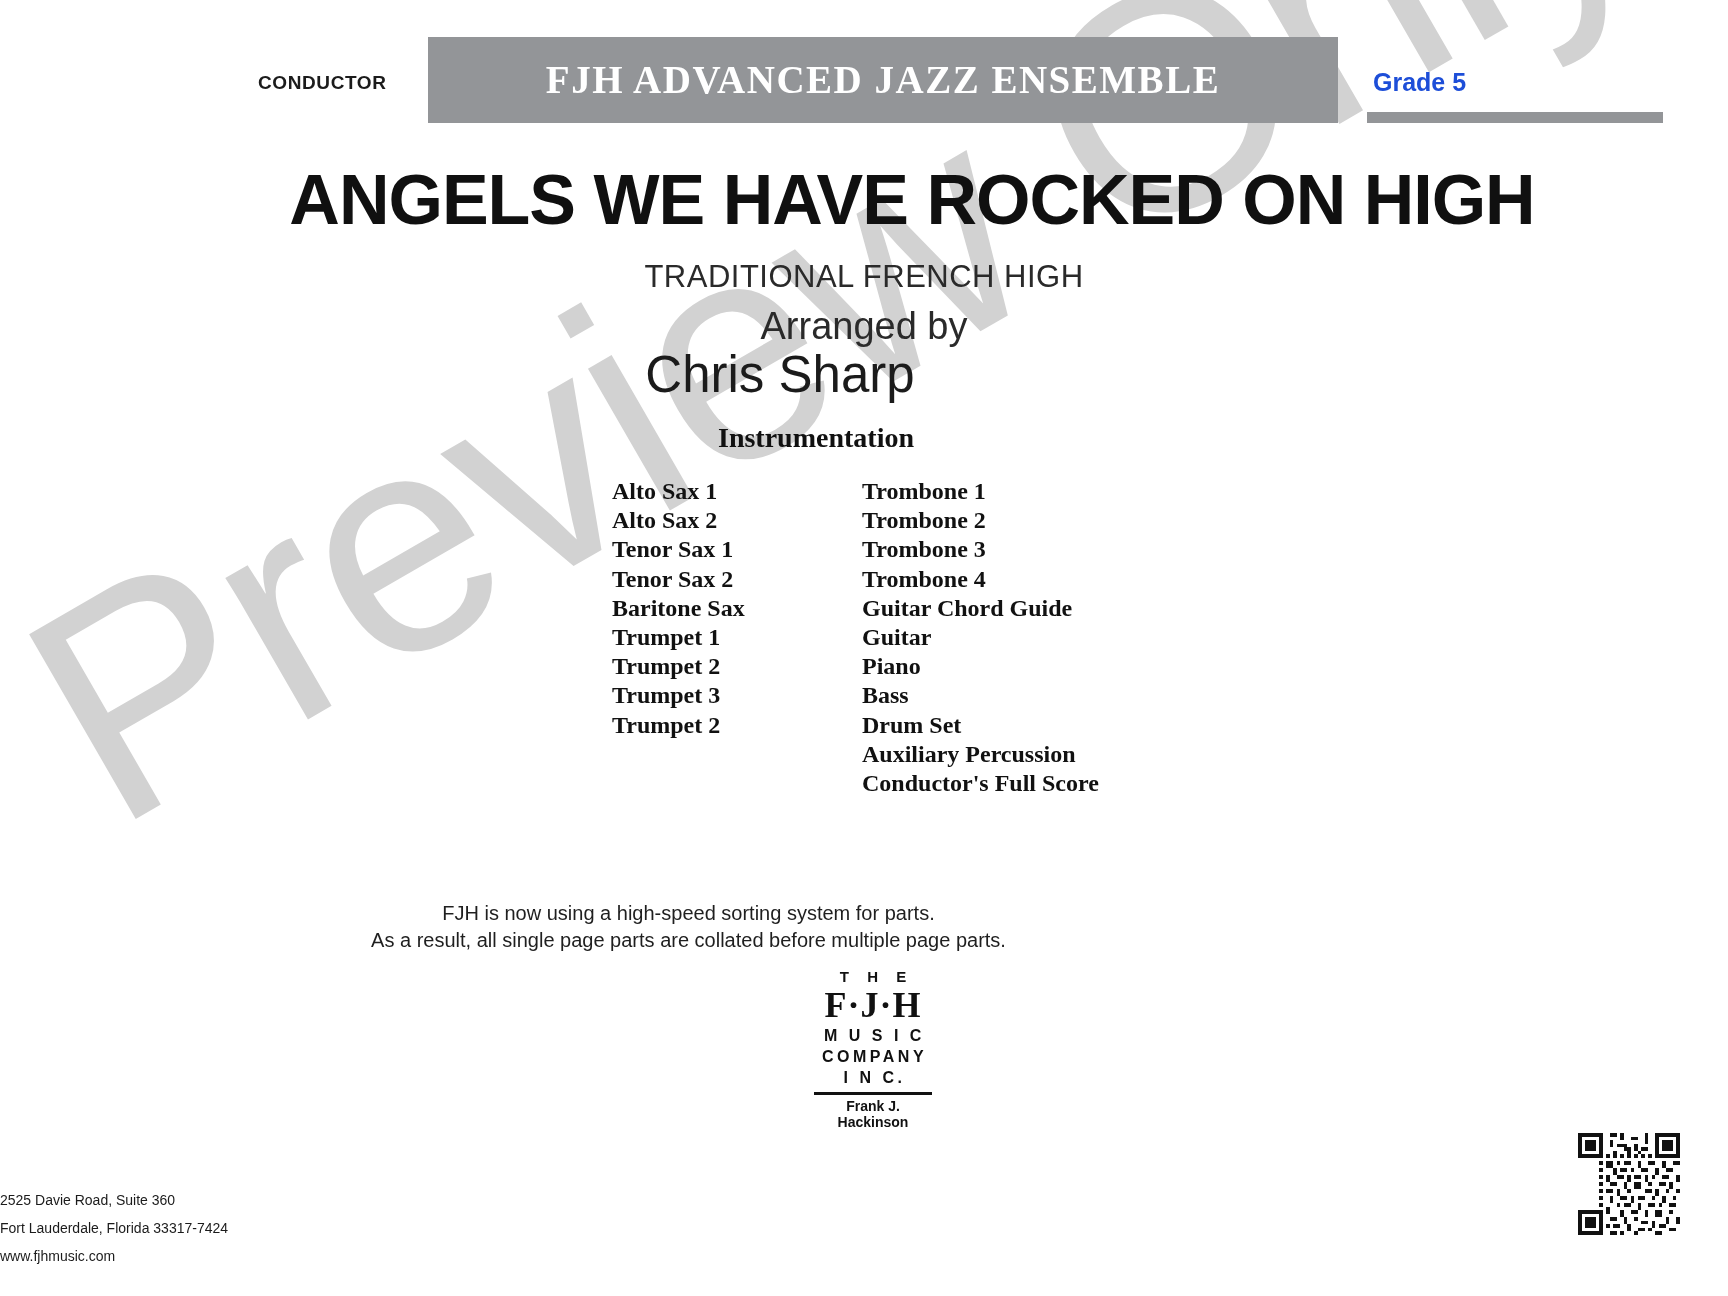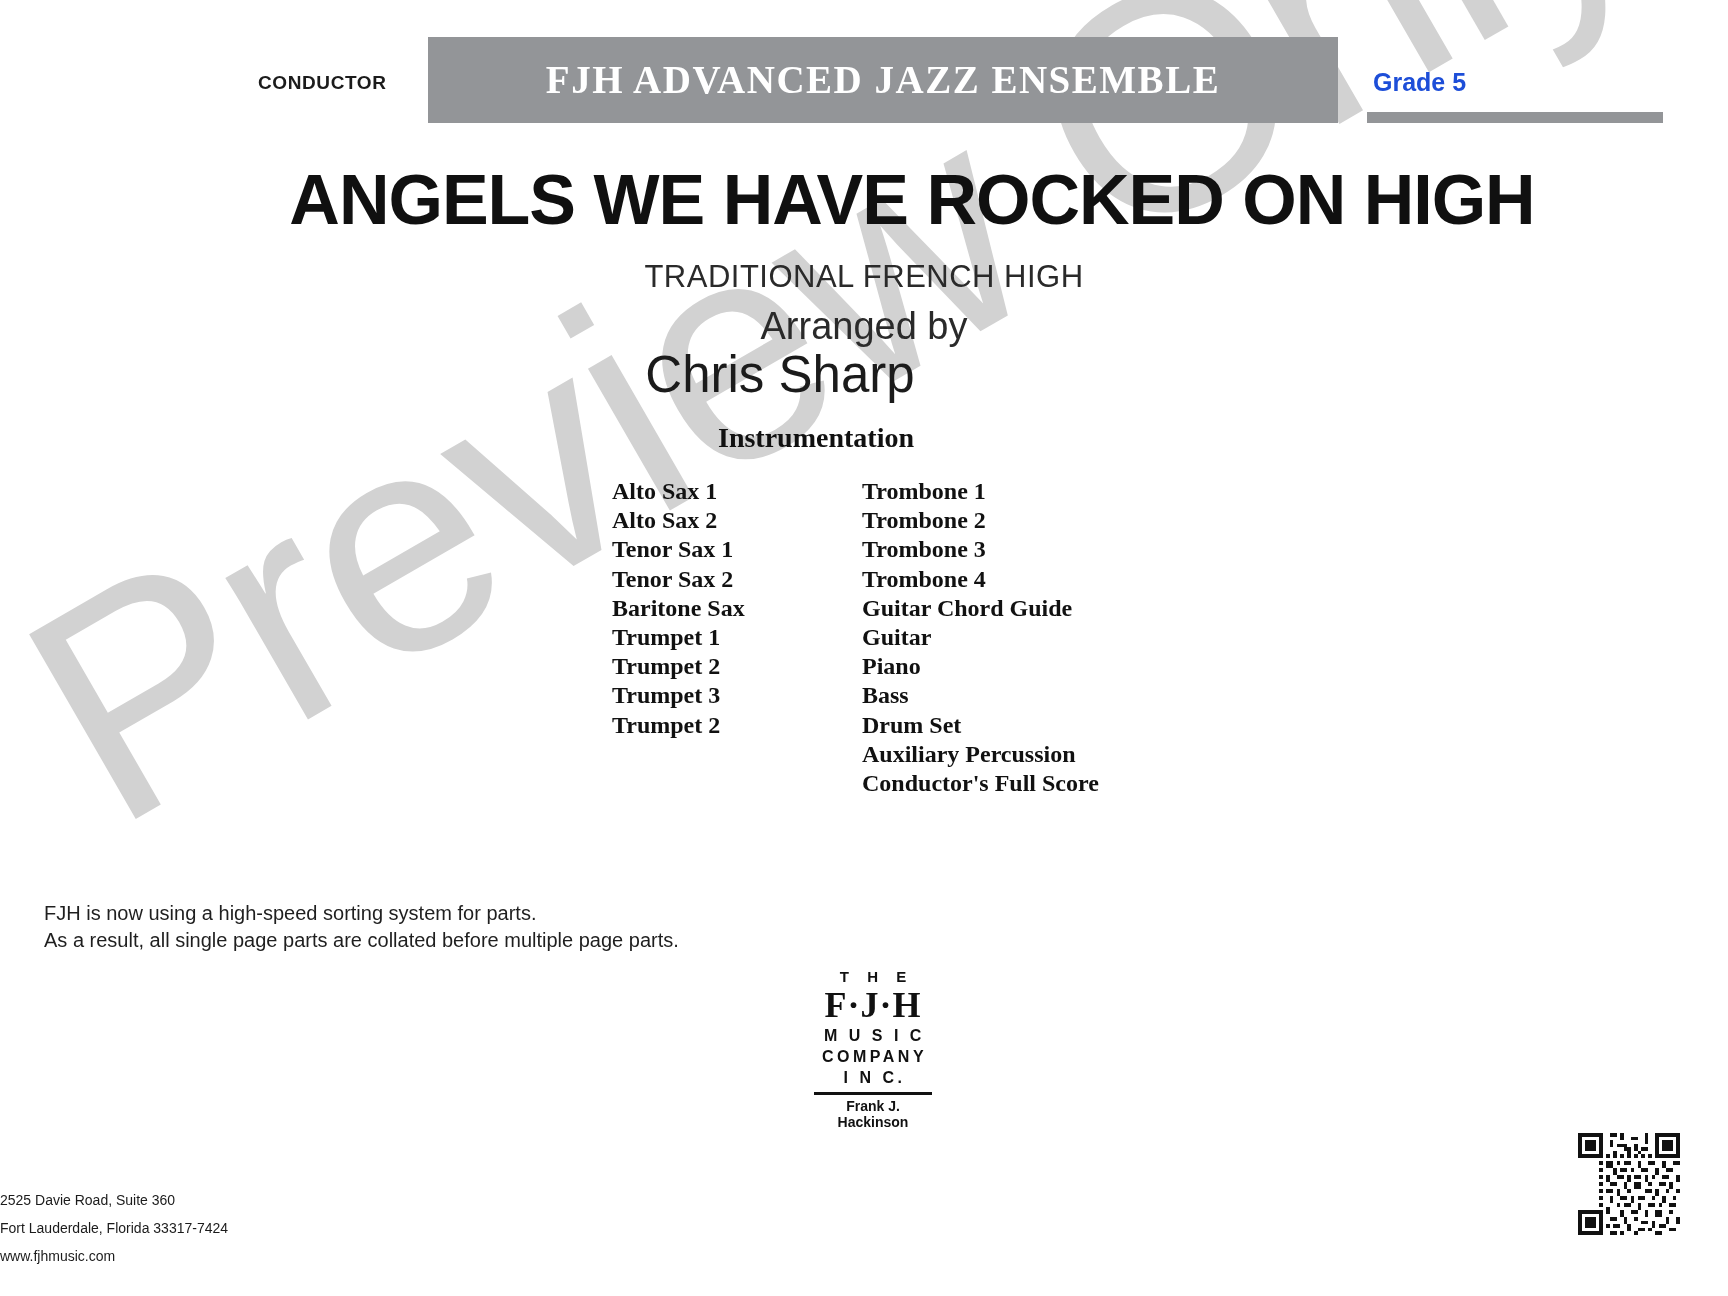--- a/index.html
+++ b/index.html
@@ -175,26 +175,25 @@
   .instr-col.left { width: 250px; }
   .instr-col.right { width: 370px; }
   .instr-item { white-space: nowrap; }
 
   
   #notice {
     position: absolute;
     left: 0;
     top: 900px;
     width: 1377px;
-    text-align: left;
+    text-align: center;
     font-size: 20px;
     line-height: 27px;
     color: #1f1f1f;
     z-index: 10;
-    padding-left: 44px;
   }
 
   
   #logo {
     position: absolute;
     left: 814px;
     top: 968px;
     width: 118px;
     z-index: 10;
     text-align: center;

